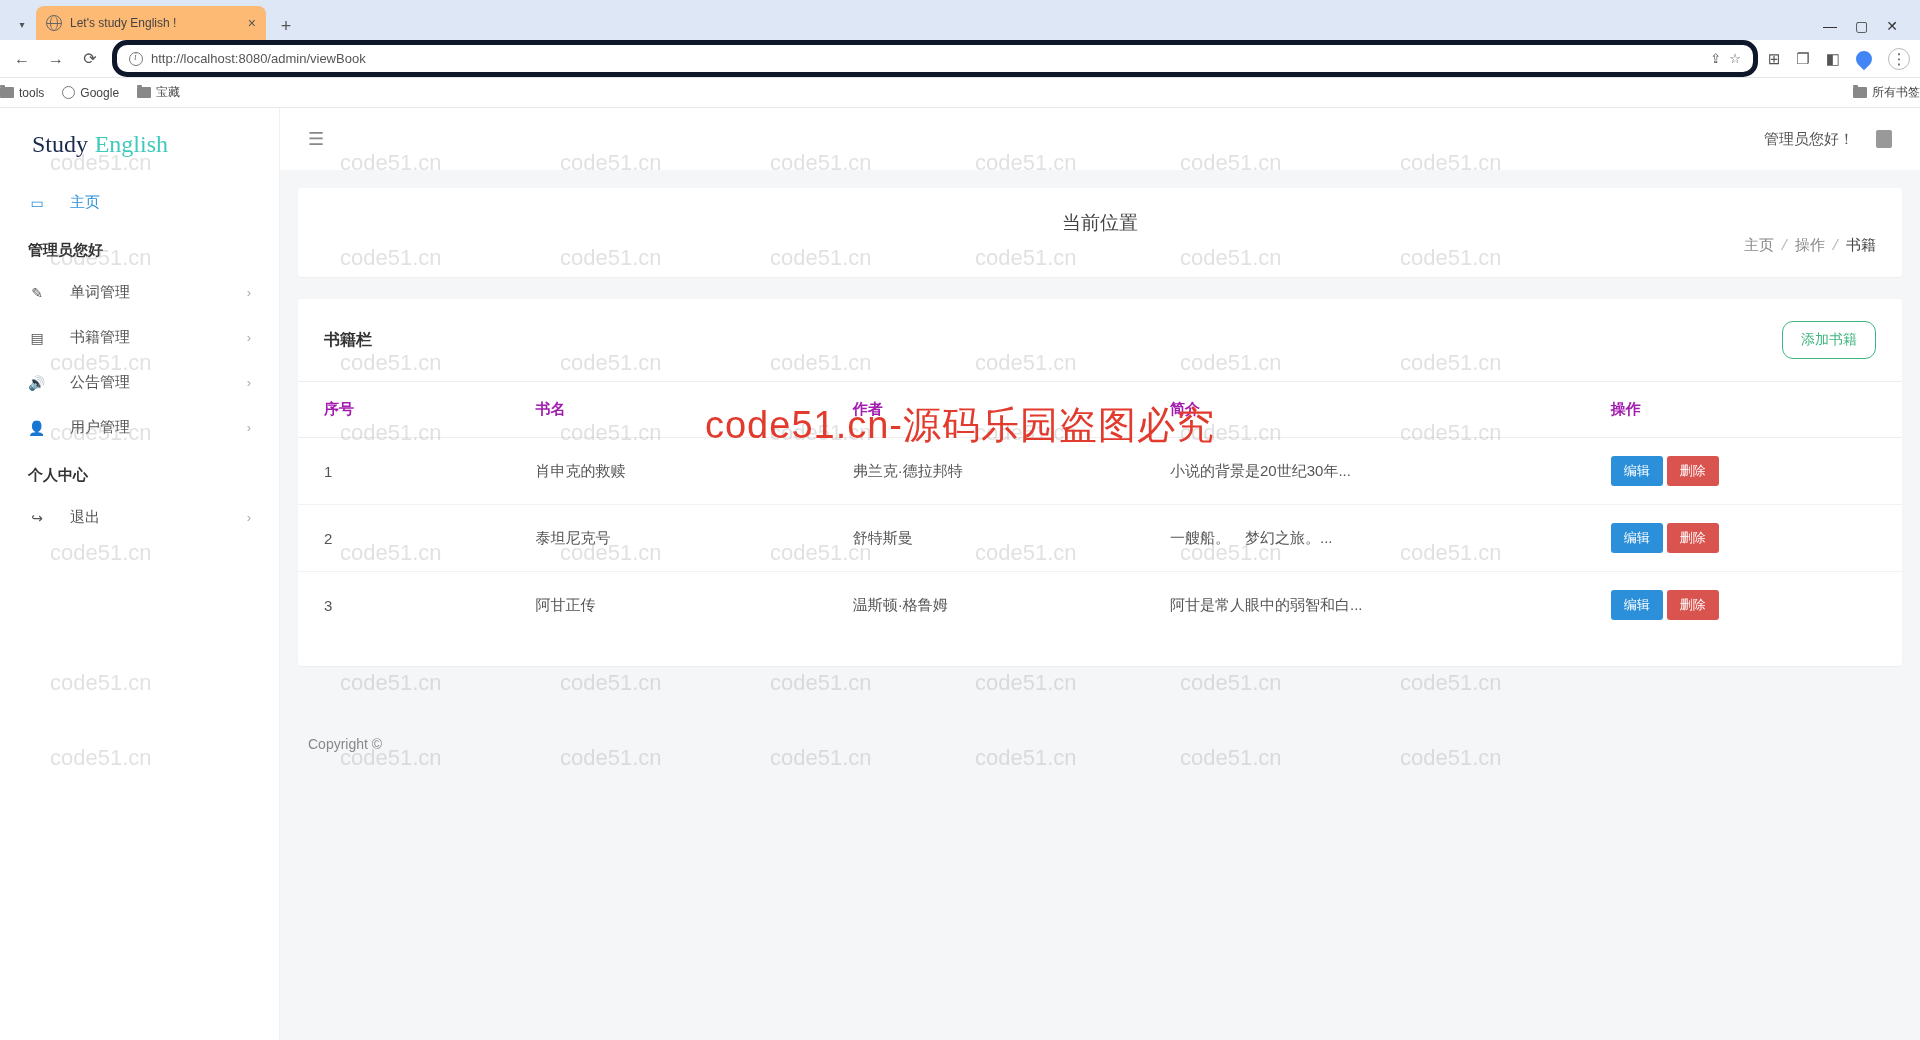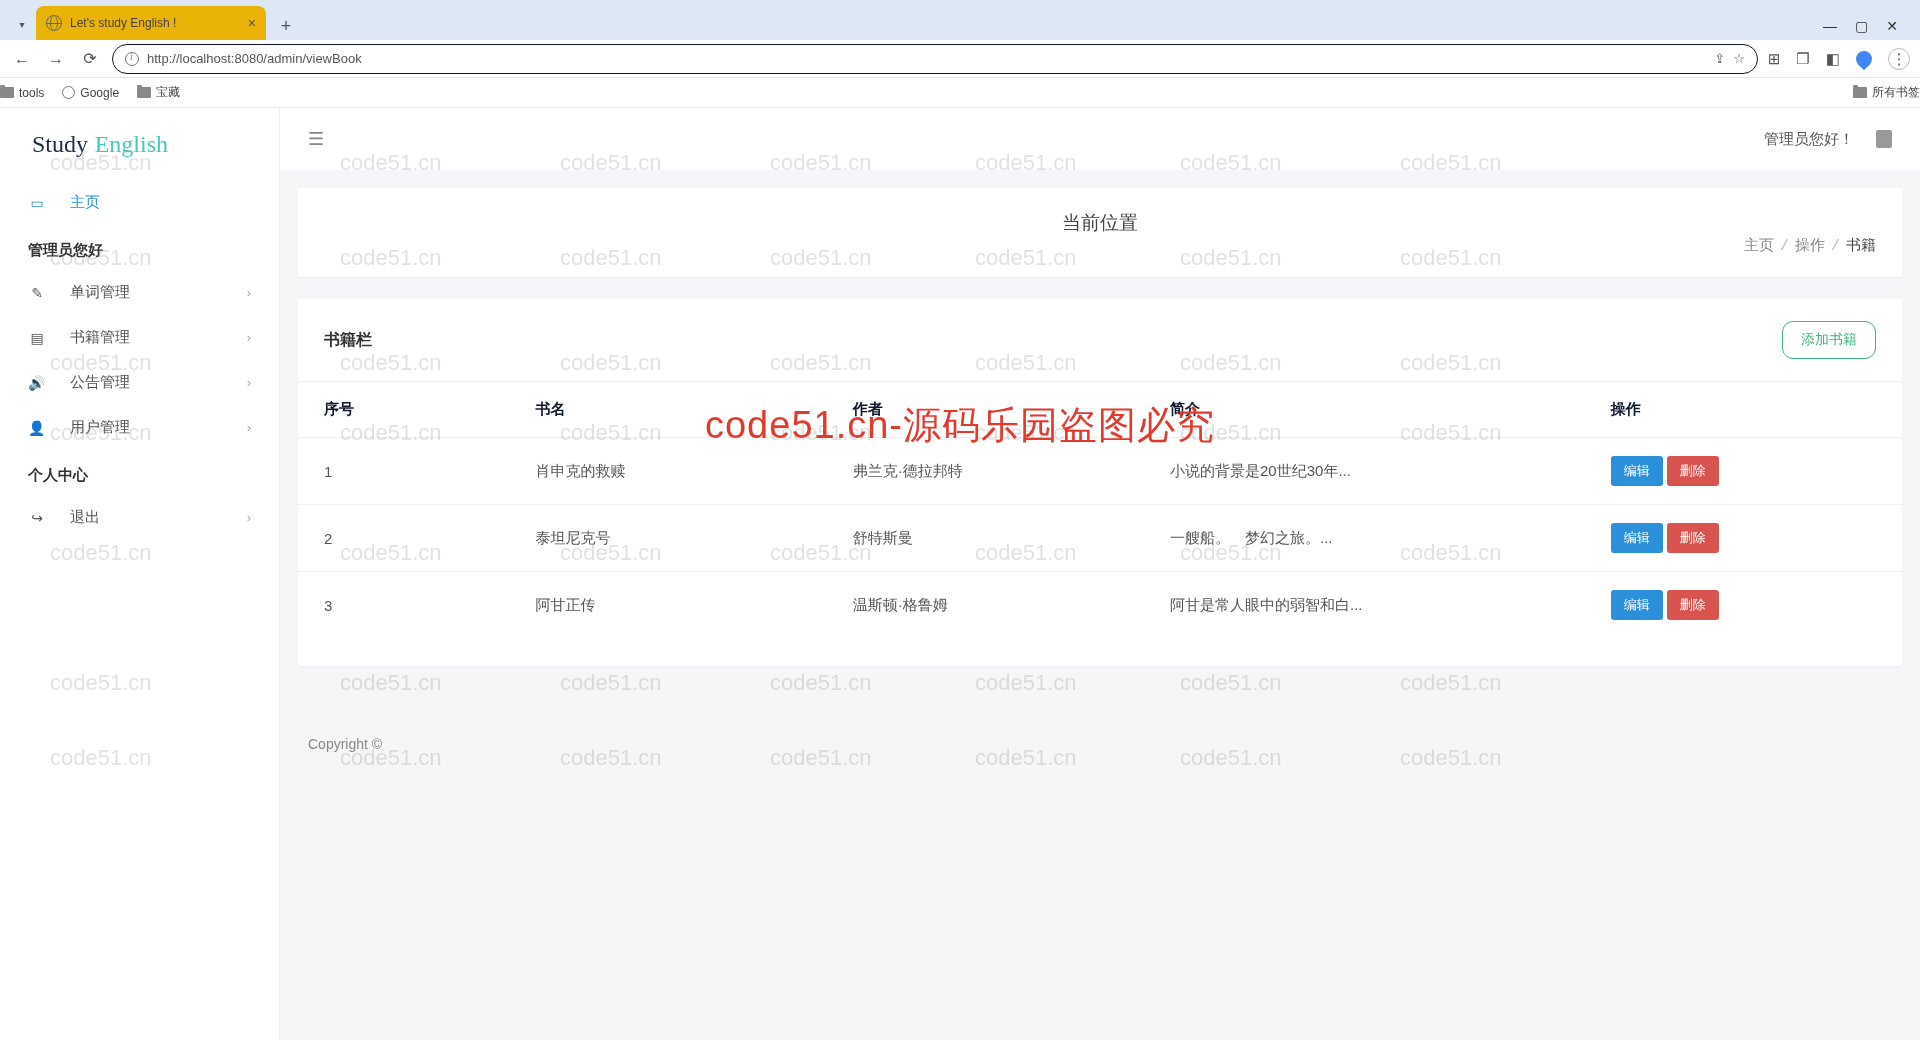--- a/index.html
+++ b/index.html
@@ -1,34 +1,34 @@
 <!DOCTYPE html>
 <html><head>
 <meta charset="utf-8">
 <style>
 * { margin: 0; padding: 0; box-sizing: border-box; }
 body { font-family: -apple-system, "Segoe UI", Arial, "Microsoft YaHei", sans-serif; font-size: 14px; color: #333; background: #fff; overflow: hidden; width: 1920px; height: 1040px; }
 
 
 .browser-chrome { background: #dde7f5; height: 40px; display: flex; align-items: flex-end; padding: 0 8px; }
 .tab-dropdown { width: 28px; height: 32px; display: flex; align-items: center; justify-content: center; font-size: 10px; color: #555; cursor: pointer; }
-.tab { background: #eab308; border-radius: 8px 8px 0 0; height: 34px; width: 230px; display: flex; align-items: center; padding: 0 10px; gap: 8px; font-size: 12px; color: #444; }
+.tab { background: #fdba74; border-radius: 8px 8px 0 0; height: 34px; width: 230px; display: flex; align-items: center; padding: 0 10px; gap: 8px; font-size: 12px; color: #444; }
 .tab .globe { width: 16px; height: 16px; border: 1.2px solid #666; border-radius: 50%; position: relative; flex-shrink: 0; }
 .tab .globe::before { content: ""; position: absolute; top: 0; bottom: 0; left: 50%; width: 6px; transform: translateX(-50%); border: 1.2px solid #666; border-radius: 50%; border-top: none; border-bottom: none; }
 .tab .globe::after { content: ""; position: absolute; left: 0; right: 0; top: 50%; height: 1px; background: #666; }
 .tab .title { flex: 1; overflow: hidden; white-space: nowrap; text-overflow: ellipsis; }
 .tab .close { font-size: 14px; color: #555; cursor: pointer; }
 .new-tab { width: 28px; height: 28px; display: flex; align-items: center; justify-content: center; font-size: 18px; color: #555; cursor: pointer; margin-left: 6px; }
 .chrome-spacer { flex: 1; }
 .window-controls { display: flex; gap: 18px; padding: 0 14px 6px 0; }
 .window-controls span { font-size: 14px; color: #333; cursor: pointer; font-family: "Segoe UI Symbol", sans-serif; }
 
 .toolbar { background: #fff; height: 38px; display: flex; align-items: center; padding: 0 10px; gap: 10px; border-bottom: 1px solid #e5e5e5; }
 .toolbar .nav-btn { width: 24px; text-align: center; color: #555; cursor: pointer; font-size: 16px; }
-.url-bar { flex: 1; height: 30px; border: 1px solid #0f172a; border-radius: 15px; display: flex; align-items: center; padding: 8px 12px; gap: 8px; color: #555; font-size: 13px; }
+.url-bar { flex: 1; height: 37px; border: 5px solid #0f172a; border-radius: 15px; display: flex; align-items: center; padding: 8px 12px; gap: 8px; color: #555; font-size: 13px; }
 .url-bar .info { width: 14px; height: 14px; border: 1.2px solid #777; border-radius: 50%; position: relative; flex-shrink: 0; }
 .url-bar .info::after { content: "i"; position: absolute; top: -2px; left: 4px; font-size: 10px; font-family: serif; font-style: italic; color: #777; }
 .url-text { flex: 1; }
 .toolbar .right-icons { display: flex; gap: 16px; align-items: center; color: #555; }
 .toolbar .right-icons span { cursor: pointer; font-size: 15px; }
 .profile-dot { width: 16px; height: 16px; background: #4285f4; border-radius: 50% 50% 50% 0; transform: rotate(-45deg); display: inline-block; }
 .menu-dots { width: 22px; height: 22px; border: 1px solid #bbb; border-radius: 50%; display: flex; align-items: center; justify-content: center; font-size: 14px; }
 
 .bookmarks-bar { background: #fff; height: 30px; display: flex; align-items: center; padding: 0 0; gap: 18px; font-size: 12px; color: #444; border-bottom: 1px solid #e8e8e8; }
 .bookmarks-bar .bm { display: flex; align-items: center; gap: 5px; cursor: pointer; }
@@ -63,21 +63,21 @@
 .bc-trail .sep { margin: 0 6px; color: #bbb; }
 .bc-trail .current { color: #444; }
 .bc-trail a { color: #888; text-decoration: none; cursor: pointer; }
 
 .table-panel { padding: 0; }
 .table-header { padding: 22px 26px; display: flex; align-items: center; border-bottom: 1px solid #eee; }
 .table-header .title { font-weight: 600; font-size: 16px; color: #333; }
 .btn-add { margin-left: auto; border: 1px solid #3fb67f; color: #3fb67f; background: #fff; padding: 9px 18px; border-radius: 11px; font-size: 14px; cursor: pointer; }
 
 table { width: 100%; border-collapse: collapse; }
-thead th { text-align: left; padding: 18px 26px; font-size: 15px; color: #0f172a; font-weight: 600; border-bottom: 1px solid #eee; }
+thead th { text-align: left; padding: 18px 26px; font-size: 15px; color: #a21caf; font-weight: 600; border-bottom: 1px solid #eee; }
 tbody td { padding: 18px 26px; font-size: 15px; color: #555; border-bottom: 1px solid #f2f2f2; vertical-align: middle; }
 tbody tr:last-child td { border-bottom: none; }
 .col-idx { width: 12%; }
 .col-name { width: 18%; }
 .col-author { width: 18%; }
 .col-desc { width: 25%; max-width: 0; white-space: nowrap; overflow: hidden; text-overflow: ellipsis; }
 .col-ops { width: 18%; }
 .btn-sm { display: inline-block; padding: 6px 13px; border-radius: 3px; color: #fff; font-size: 13px; cursor: pointer; margin-right: 4px; border: none; }
 .btn-edit { background: #2b90d9; }
 .btn-del { background: #d9534f; }

